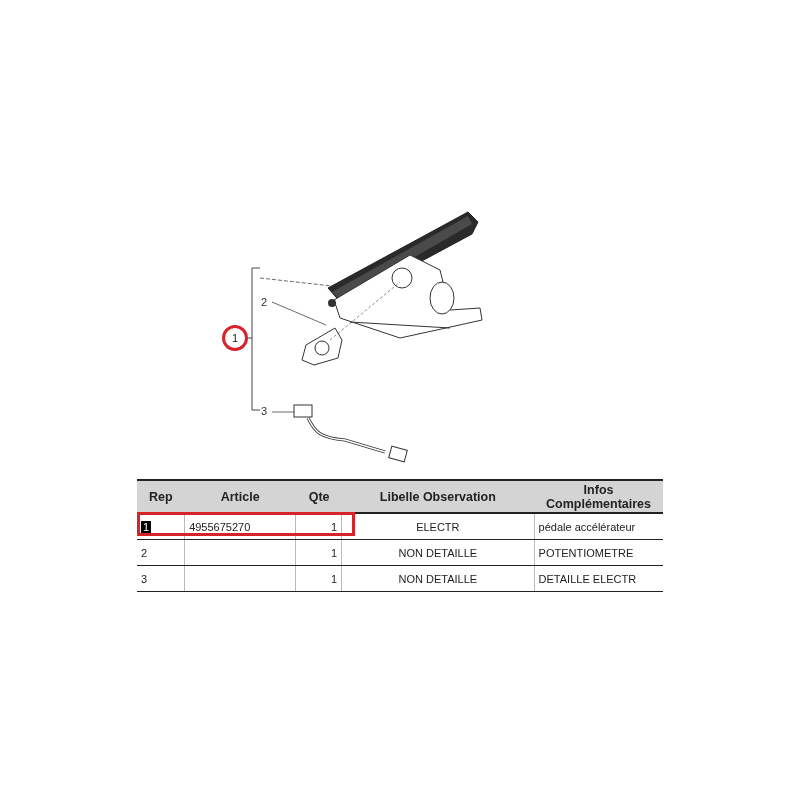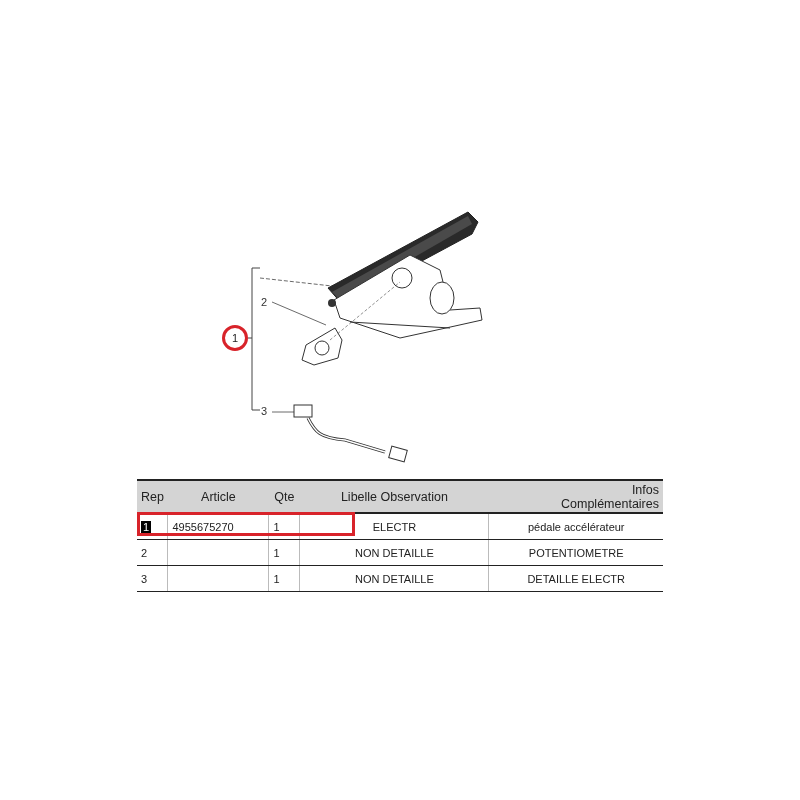--- a/index.html
+++ b/index.html
@@ -3,27 +3,27 @@
   <meta charset="utf-8">
   <style>
     html, body { margin: 0; padding: 0; background: #ffffff; }
     body { width: 800px; height: 800px; position: relative; overflow: hidden; font-family: "Liberation Sans", sans-serif; }
     .diagram { position: absolute; left: 210px; top: 200px; width: 290px; height: 280px; }
     .diagram svg { width: 290px; height: 280px; display: block; }
     .callout-circle { position: absolute; left: 222px; top: 325px; width: 26px; height: 26px; border: 3px solid #d8232a; border-radius: 50%; box-sizing: border-box; display: flex; align-items: center; justify-content: center; font-size: 11px; color: #222; background: #fff; }
     .label-num { position: absolute; font-size: 11px; color: #333; }
     table.parts { position: absolute; left: 137px; top: 479px; width: 526px; border-collapse: collapse; font-size: 11px; color: #222; }
     table.parts thead tr { background: #d4d4d4; }
-    table.parts th { font-weight: normal; font-size: 12.5px; color: #222; height: 31px; padding: 0 4px; border-top: 2px solid #222; border-bottom: 2px solid #222; vertical-align: middle; }
-    table.parts th.infos { line-height: 14px; text-align: right; }
+    table.parts th { font-weight: bold; font-size: 12.5px; color: #222; height: 31px; padding: 0 12px; border-top: 2px solid #222; border-bottom: 2px solid #222; vertical-align: middle; }
+    table.parts th.infos { line-height: 14px; text-align: center; }
     table.parts td { height: 25px; padding: 0 4px; border-bottom: 1px solid #222; border-right: 1px solid #bbb; vertical-align: middle; }
-    table.parts td:last-child { border-right: none; text-align: center; }
+    table.parts td:last-child { border-right: none; }
     .col-rep { width: 18px; text-align: left; }
     .col-article { width: 92px; }
-    .col-qte { width: 22px; }
+    .col-qte { width: 22px; text-align: right; }
     .col-libelle { width: 180px; text-align: center; }
     .rep-hl { background: #000; color: #fff; padding: 0 2px; }
     .highlight-box { position: absolute; left: 137px; top: 512px; width: 218px; height: 24px; border: 3px solid #d8232a; box-sizing: border-box; pointer-events: none; }
   </style>
 </head>
 <body>
 
 <div class="diagram">
   <svg viewBox="0 0 290 280">
 

